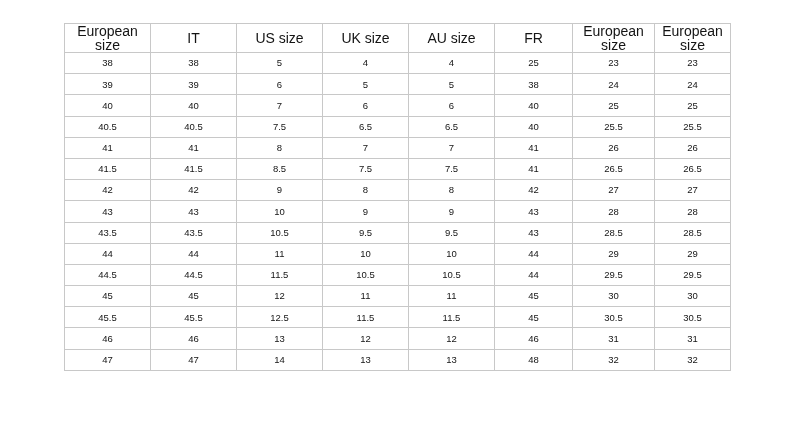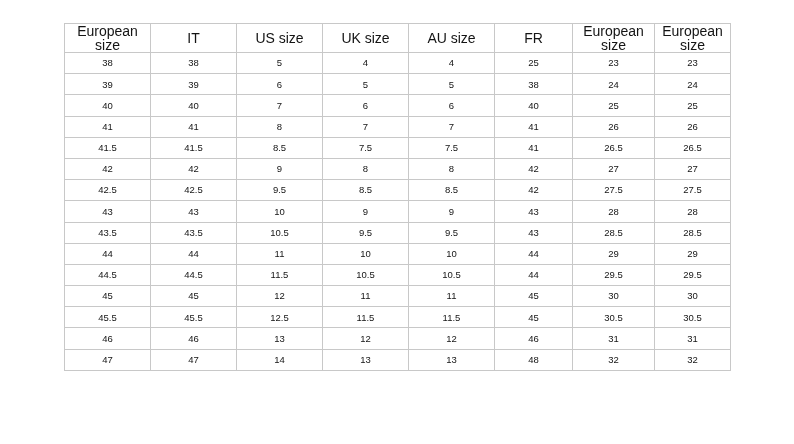--- a/index.html
+++ b/index.html
@@ -111,20 +111,30 @@
           <td>40</td>
           <td>40</td>
           <td>7</td>
           <td>6</td>
           <td>6</td>
           <td>40</td>
           <td>25</td>
           <td>25</td>
         </tr>
         <tr>
+          <td>40.5</td>
+          <td>40.5</td>
+          <td>7.5</td>
+          <td>6.5</td>
+          <td>6.5</td>
+          <td>40</td>
+          <td>25.5</td>
+          <td>25.5</td>
+        </tr>
+        <tr>
           <td>41</td>
           <td>41</td>
           <td>8</td>
           <td>7</td>
           <td>7</td>
           <td>41</td>
           <td>26</td>
           <td>26</td>
         </tr>
         <tr>
@@ -141,30 +151,20 @@
           <td>42</td>
           <td>42</td>
           <td>9</td>
           <td>8</td>
           <td>8</td>
           <td>42</td>
           <td>27</td>
           <td>27</td>
         </tr>
         <tr>
-          <td>42.5</td>
-          <td>42.5</td>
-          <td>9.5</td>
-          <td>8.5</td>
-          <td>8.5</td>
-          <td>42</td>
-          <td>27.5</td>
-          <td>27.5</td>
-        </tr>
-        <tr>
           <td>43</td>
           <td>43</td>
           <td>10</td>
           <td>9</td>
           <td>9</td>
           <td>43</td>
           <td>28</td>
           <td>28</td>
         </tr>
         <tr>

